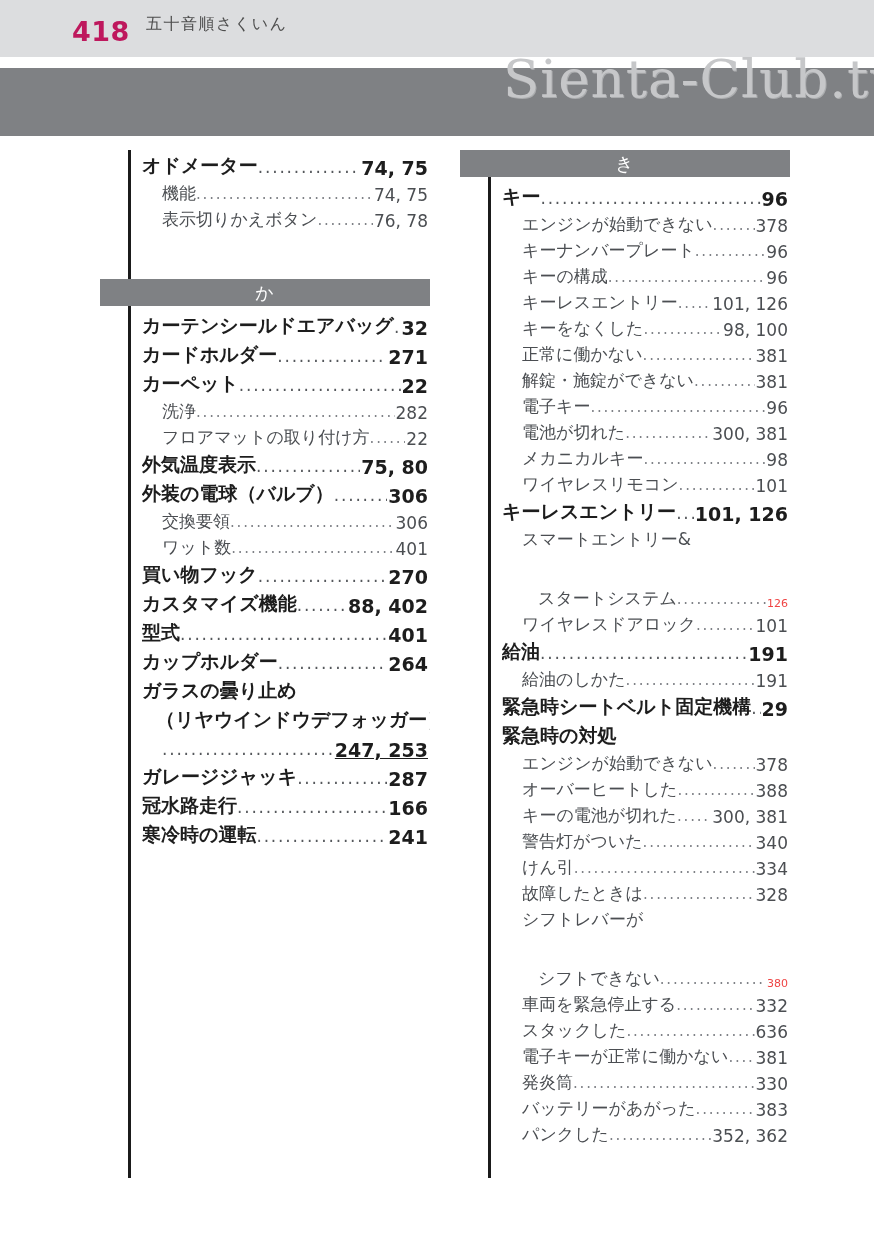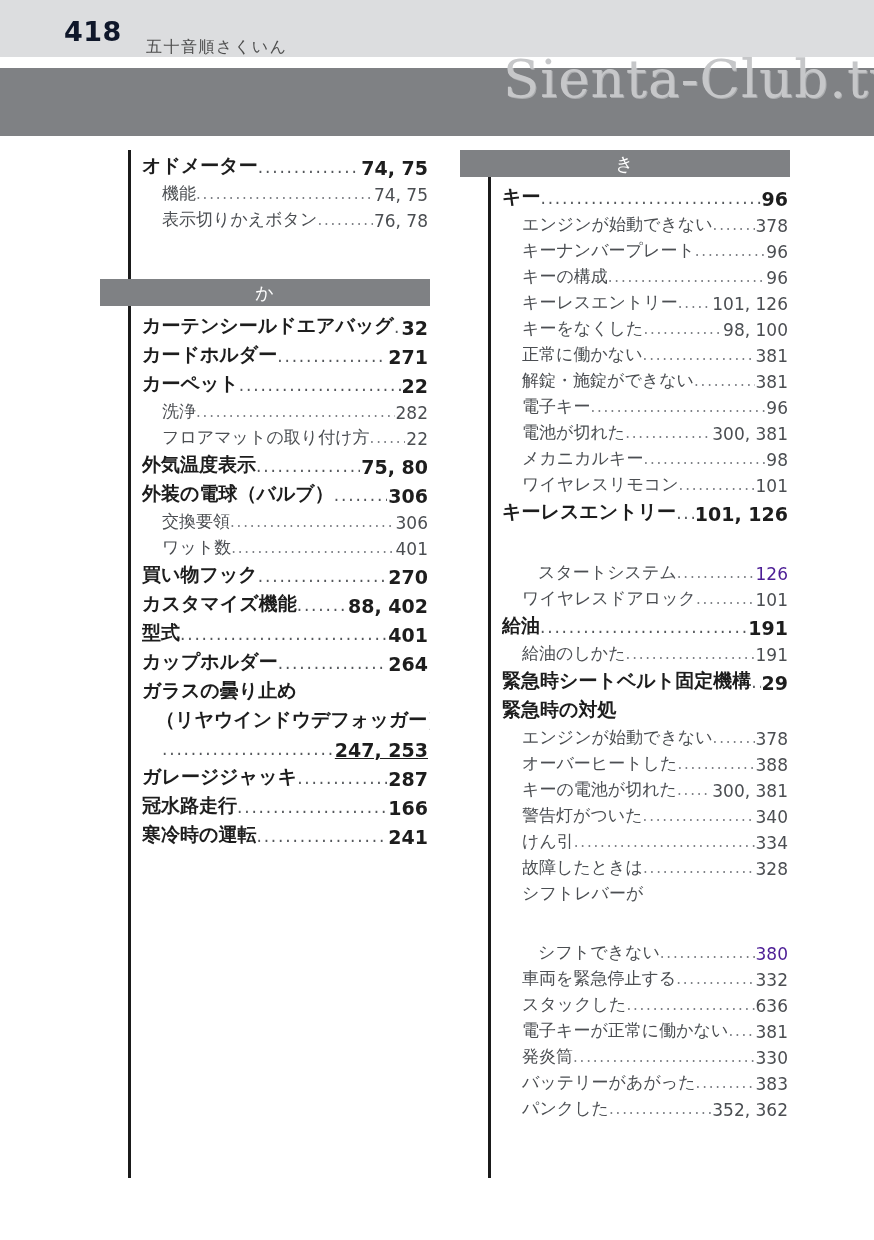--- a/index.html
+++ b/index.html
@@ -9,25 +9,25 @@
     font-family:"DejaVu Sans","Liberation Sans",sans-serif;
     -webkit-font-smoothing:antialiased;
   }
 
   
   #header-light-band{
     position:absolute; left:0; top:0; width:874px; height:57px;
     background:#dcdddf;
   }
   #page-number{
-    position:absolute; left:64px; top:16px;
-    font-size:27px; font-weight:700; color:#0f172a; letter-spacing:.5px;
+    position:absolute; left:72px; top:16px;
+    font-size:27px; font-weight:700; color:#be185d; letter-spacing:.5px;
   }
   #header-title{
-    position:absolute; left:146px; top:37px;
+    position:absolute; left:146px; top:14px;
     font-size:16px; color:#4d4d4d; letter-spacing:1.5px;
   }
   #header-dark-band{
     position:absolute; left:0; top:68px; width:874px; height:68px;
     background:#7f8184;
   }
   #watermark{
     position:absolute; left:503px; top:48px;
     font-family:"DejaVu Serif","Liberation Serif",serif;
     font-size:53px; color:#c6c7c9; letter-spacing:1px;
@@ -91,21 +91,21 @@
   .lvl2 .leader{ color:#7e8186; font-size:15px; }
   .lvl2 .pages{ font-size:17px; color:#4b4e52; }
 
   
   .lvl3{
     margin-left:78px; padding-right:2px;
     height:26px;
     font-size:17px; color:#4b4e52; font-weight:400;margin-top:33px;
   }
   .lvl3 .leader{ color:#7e8186; font-size:15px; }
-  .lvl3 .pages{ font-size:17px; color:#4c1d95; }
+  .lvl3 .pages{ font-size:11px; color:#ef4444; }
 
   
   .cont-pages{
     margin-left:62px; padding-right:2px; height:28px;
     display:flex; align-items:flex-end; white-space:nowrap;
     font-size:19px; color:#1d1d1d; font-weight:700;
   }
   .cont-pages .leader{
     flex:1 1 auto; overflow:hidden; color:#55585c; font-weight:400;
     font-size:17px; letter-spacing:1.8px; line-height:1;
@@ -302,20 +302,23 @@
       <div class="entry lvl2">
         <span class="term">ワイヤレスリモコン</span>
         <span class="leader"> ..........................................................................................</span>
         <span class="pages">101</span>
       </div>
       <div class="entry lvl1">
         <span class="term">キーレスエントリー</span>
         <span class="leader"> ..........................................................................................</span>
         <span class="pages">101, 126</span>
       </div>
+      <div class="entry lvl2">
+        <span class="term">スマートエントリー&amp;</span>
+      </div>
       <div class="entry lvl3">
         <span class="term">スタートシステム</span>
         <span class="leader"> ..........................................................................................</span>
         <span class="pages">126</span>
       </div>
       <div class="entry lvl2">
         <span class="term">ワイヤレスドアロック</span>
         <span class="leader"> ..........................................................................................</span>
         <span class="pages">101</span>
       </div>

